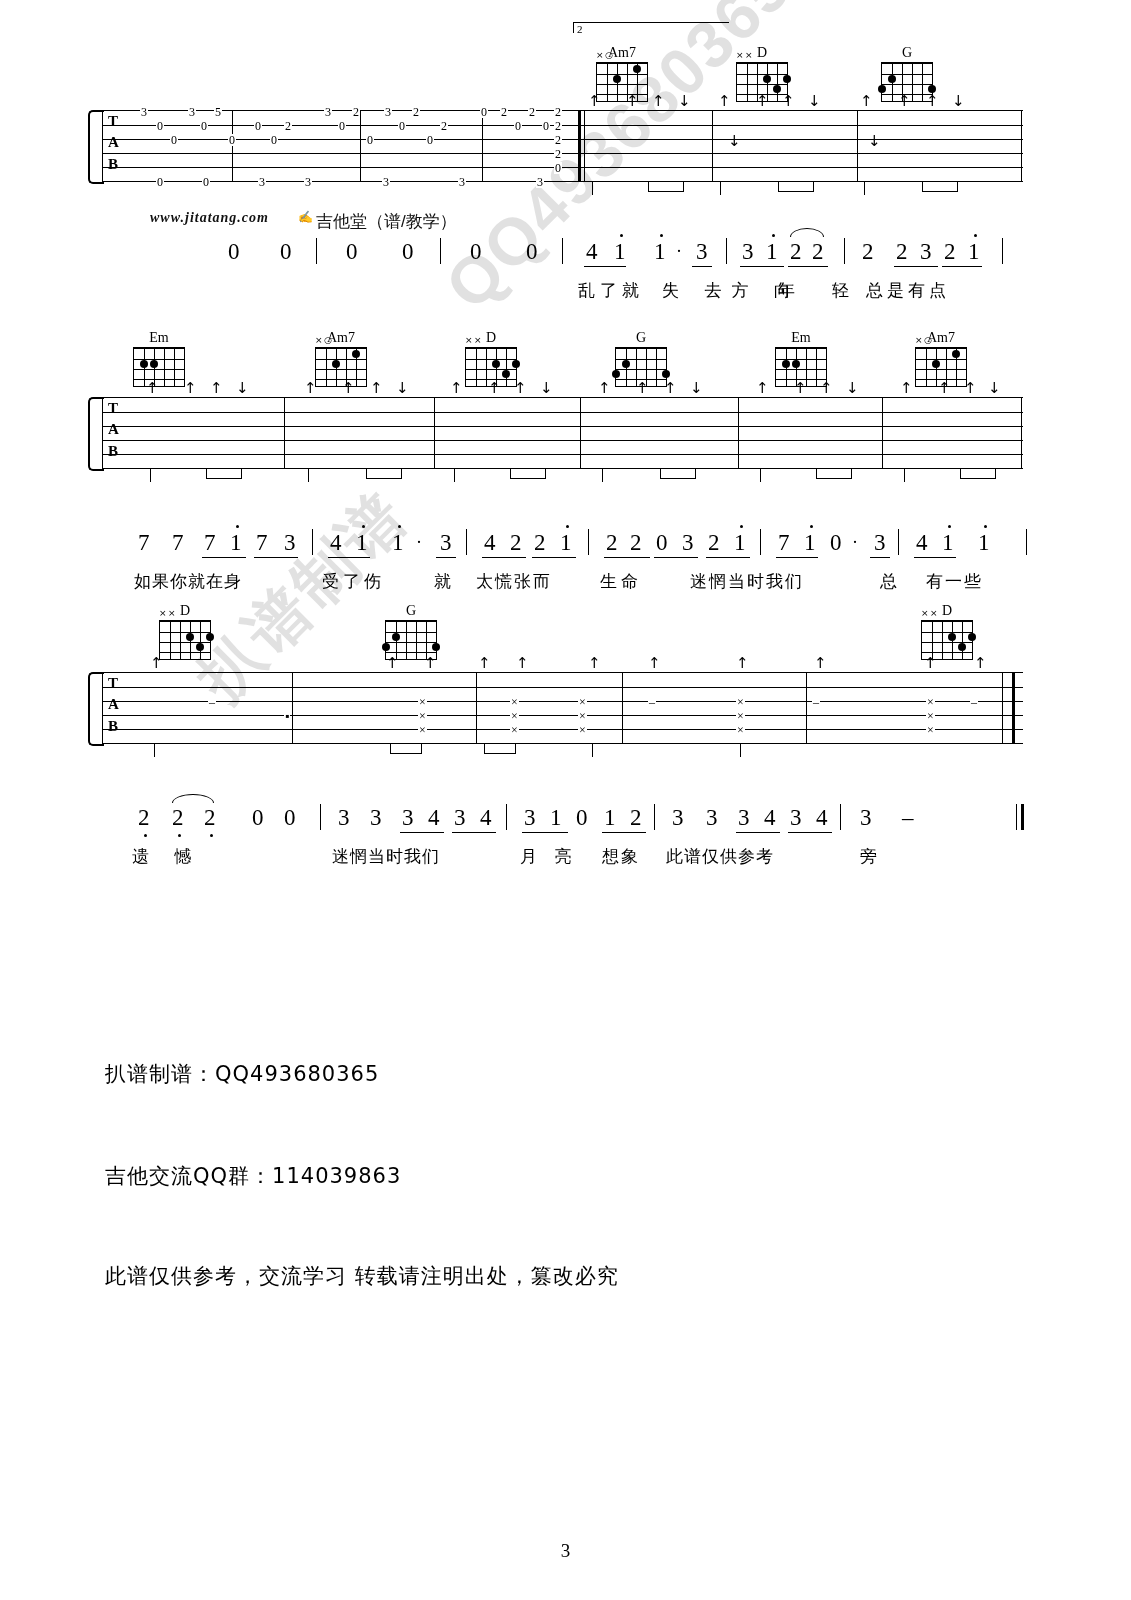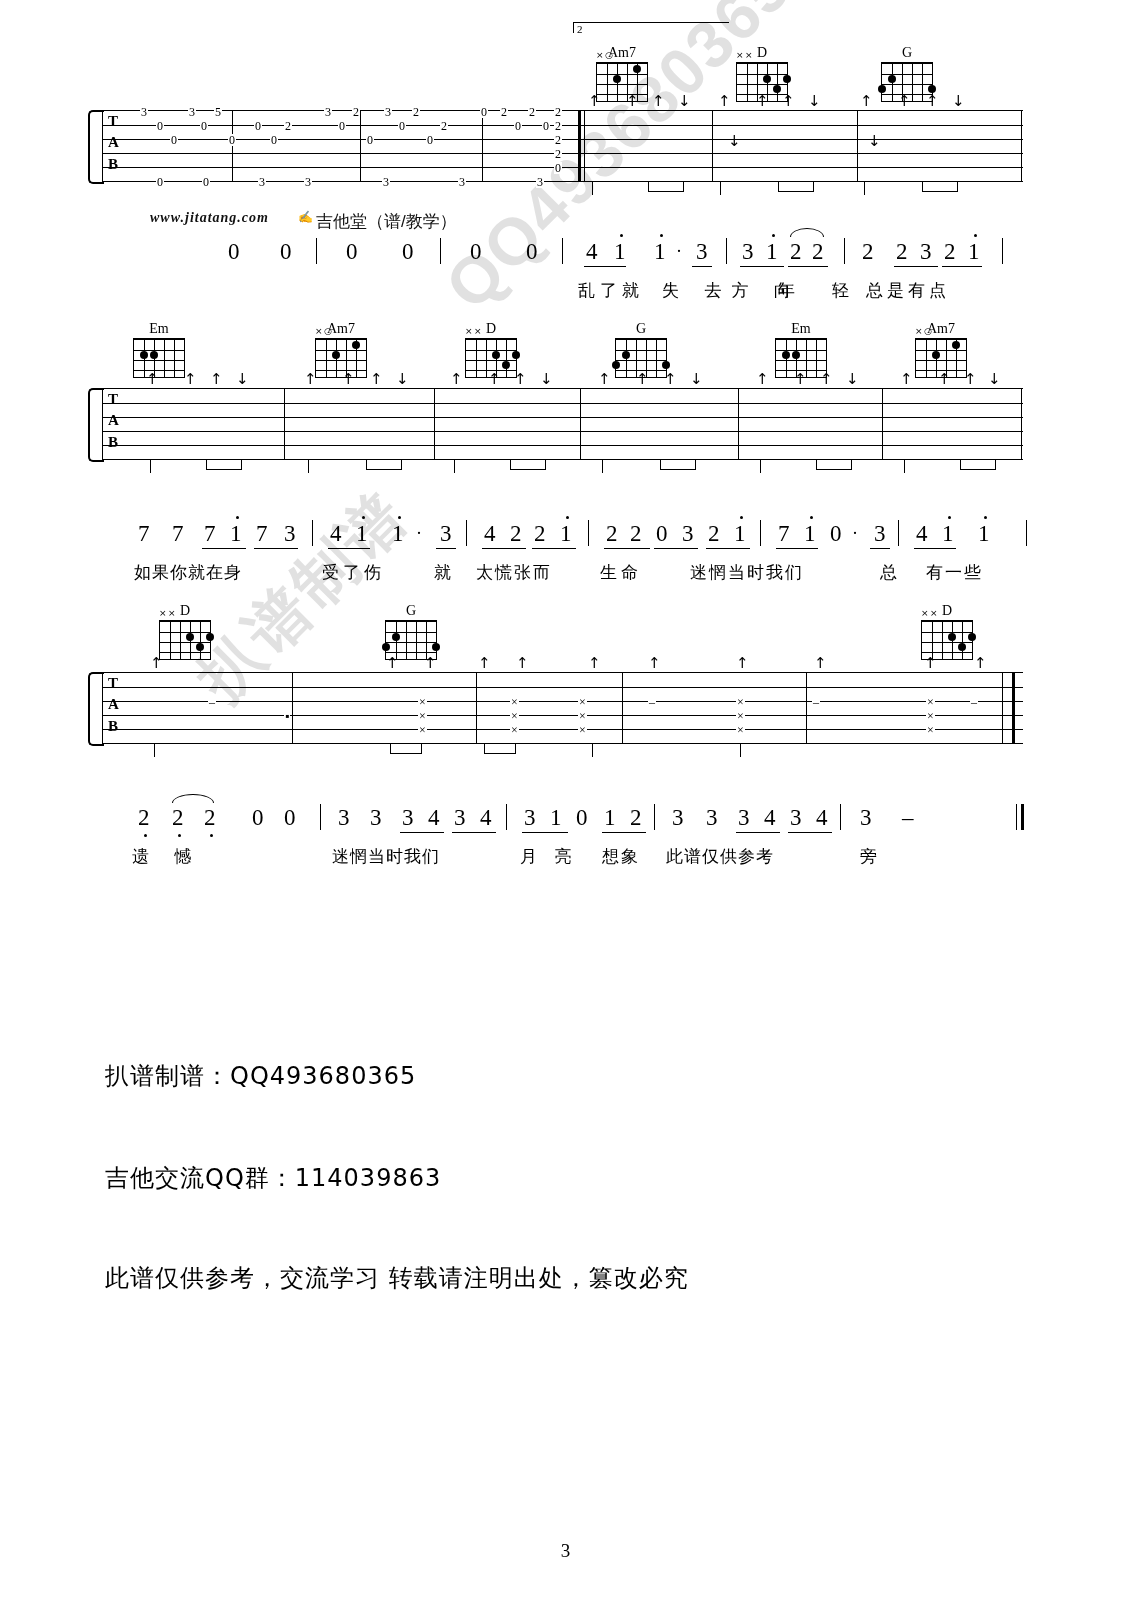--- a/index.html
+++ b/index.html
@@ -42,21 +42,21 @@
     letter-spacing: 4px;
   }
 
   
   .system {
     position: absolute;
     left: 88px;
     width: 935px;
   }
   #sys1 { top: 22px;  height: 290px; }
-  #sys2 { top: 322px; height: 270px; }
+  #sys2 { top: 331px; height: 270px; }
   #sys3 { top: 596px; height: 280px; }
 
   .tabwrap {
     position: absolute;
     left: 0;
     width: 935px;
   }
 
   
   .bracket {
@@ -282,21 +282,21 @@
     font-size: 11px;
     line-height: 1;
   }
 
   
   .footer {
     position: absolute;
     left: 105px;
     width: 960px;
     font-family: "DejaVu Sans", sans-serif;
-    font-size: 24px;
+    font-size: 21px;
     letter-spacing: 1px;
     color: #000;
   }
   #f1 { top: 1060px; }
   #f2 { top: 1162px; }
   #f3 { top: 1262px; }
 
   .pageno {
     position: absolute;
     top: 1540px;

